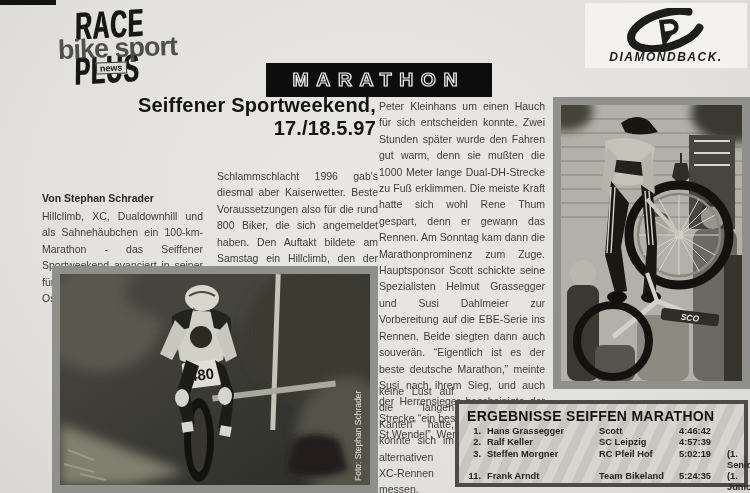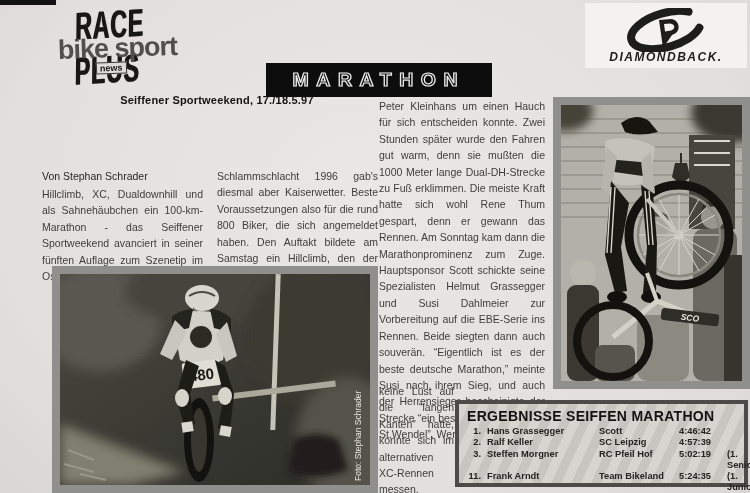--- a/index.html
+++ b/index.html
@@ -30,27 +30,27 @@
     display:flex;flex-direction:column;align-items:center;justify-content:center;}
   .dbname{font-size:12px;font-weight:bold;font-style:italic;letter-spacing:1.5px;color:#1c1c1a;margin-top:-2px;}
   
   .banner{left:266px;top:63px;width:226px;height:34px;background:#0d0d0d;
     display:flex;align-items:center;justify-content:center;}
   .banner span{font-size:18px;font-weight:bold;letter-spacing:7px;transform:scaleX(1.08);color:#ececec;}
   @supports (-webkit-text-stroke: 1px black){
     .banner span{color:#0d0d0d;-webkit-text-stroke:1.2px #ececec;}
   }
   
-  .kicker{left:58px;top:94px;width:318px;text-align:center;font-size:11px;font-weight:bold;color:#131311;letter-spacing:.2px;}
+  .kicker{left:58px;top:94px;width:318px;text-align:right;font-size:20px;font-weight:bold;color:#131311;letter-spacing:.2px;}
   .headline{left:58px;top:112px;width:318px;text-align:center;font-size:35px;font-weight:bold;
     font-family:"DejaVu Serif", serif;color:#59595a;letter-spacing:.5px;}
   
   .bodytext{font-size:10.5px;line-height:16.4px;text-align:justify;color:#3d3d39;hyphens:auto;-webkit-hyphens:auto;}
   .col1{left:42px;top:168px;width:161px;}
-  .byline{font-weight:normal;color:#262624;margin-bottom:2px;font-size:10.5px;line-height:16px;}
+  .byline{font-weight:bold;color:#262624;margin-bottom:2px;font-size:10.5px;line-height:16px;margin-top:22px;}
   .col2{left:217px;top:168px;width:161px;}
   .col3{left:379px;top:98px;width:166px;}
   .col3n{left:379px;top:383px;width:75px;}
   
   .photoframe{background:#8f8f8b;padding:8px;box-sizing:border-box;}
   .pl{left:52px;top:266px;width:326px;height:227px;}
   .pr{left:553px;top:97px;width:197px;height:292px;}
   
   .results{left:455px;top:400px;width:293px;height:87px;box-sizing:border-box;
     border:4px solid #4c4b47;background:

